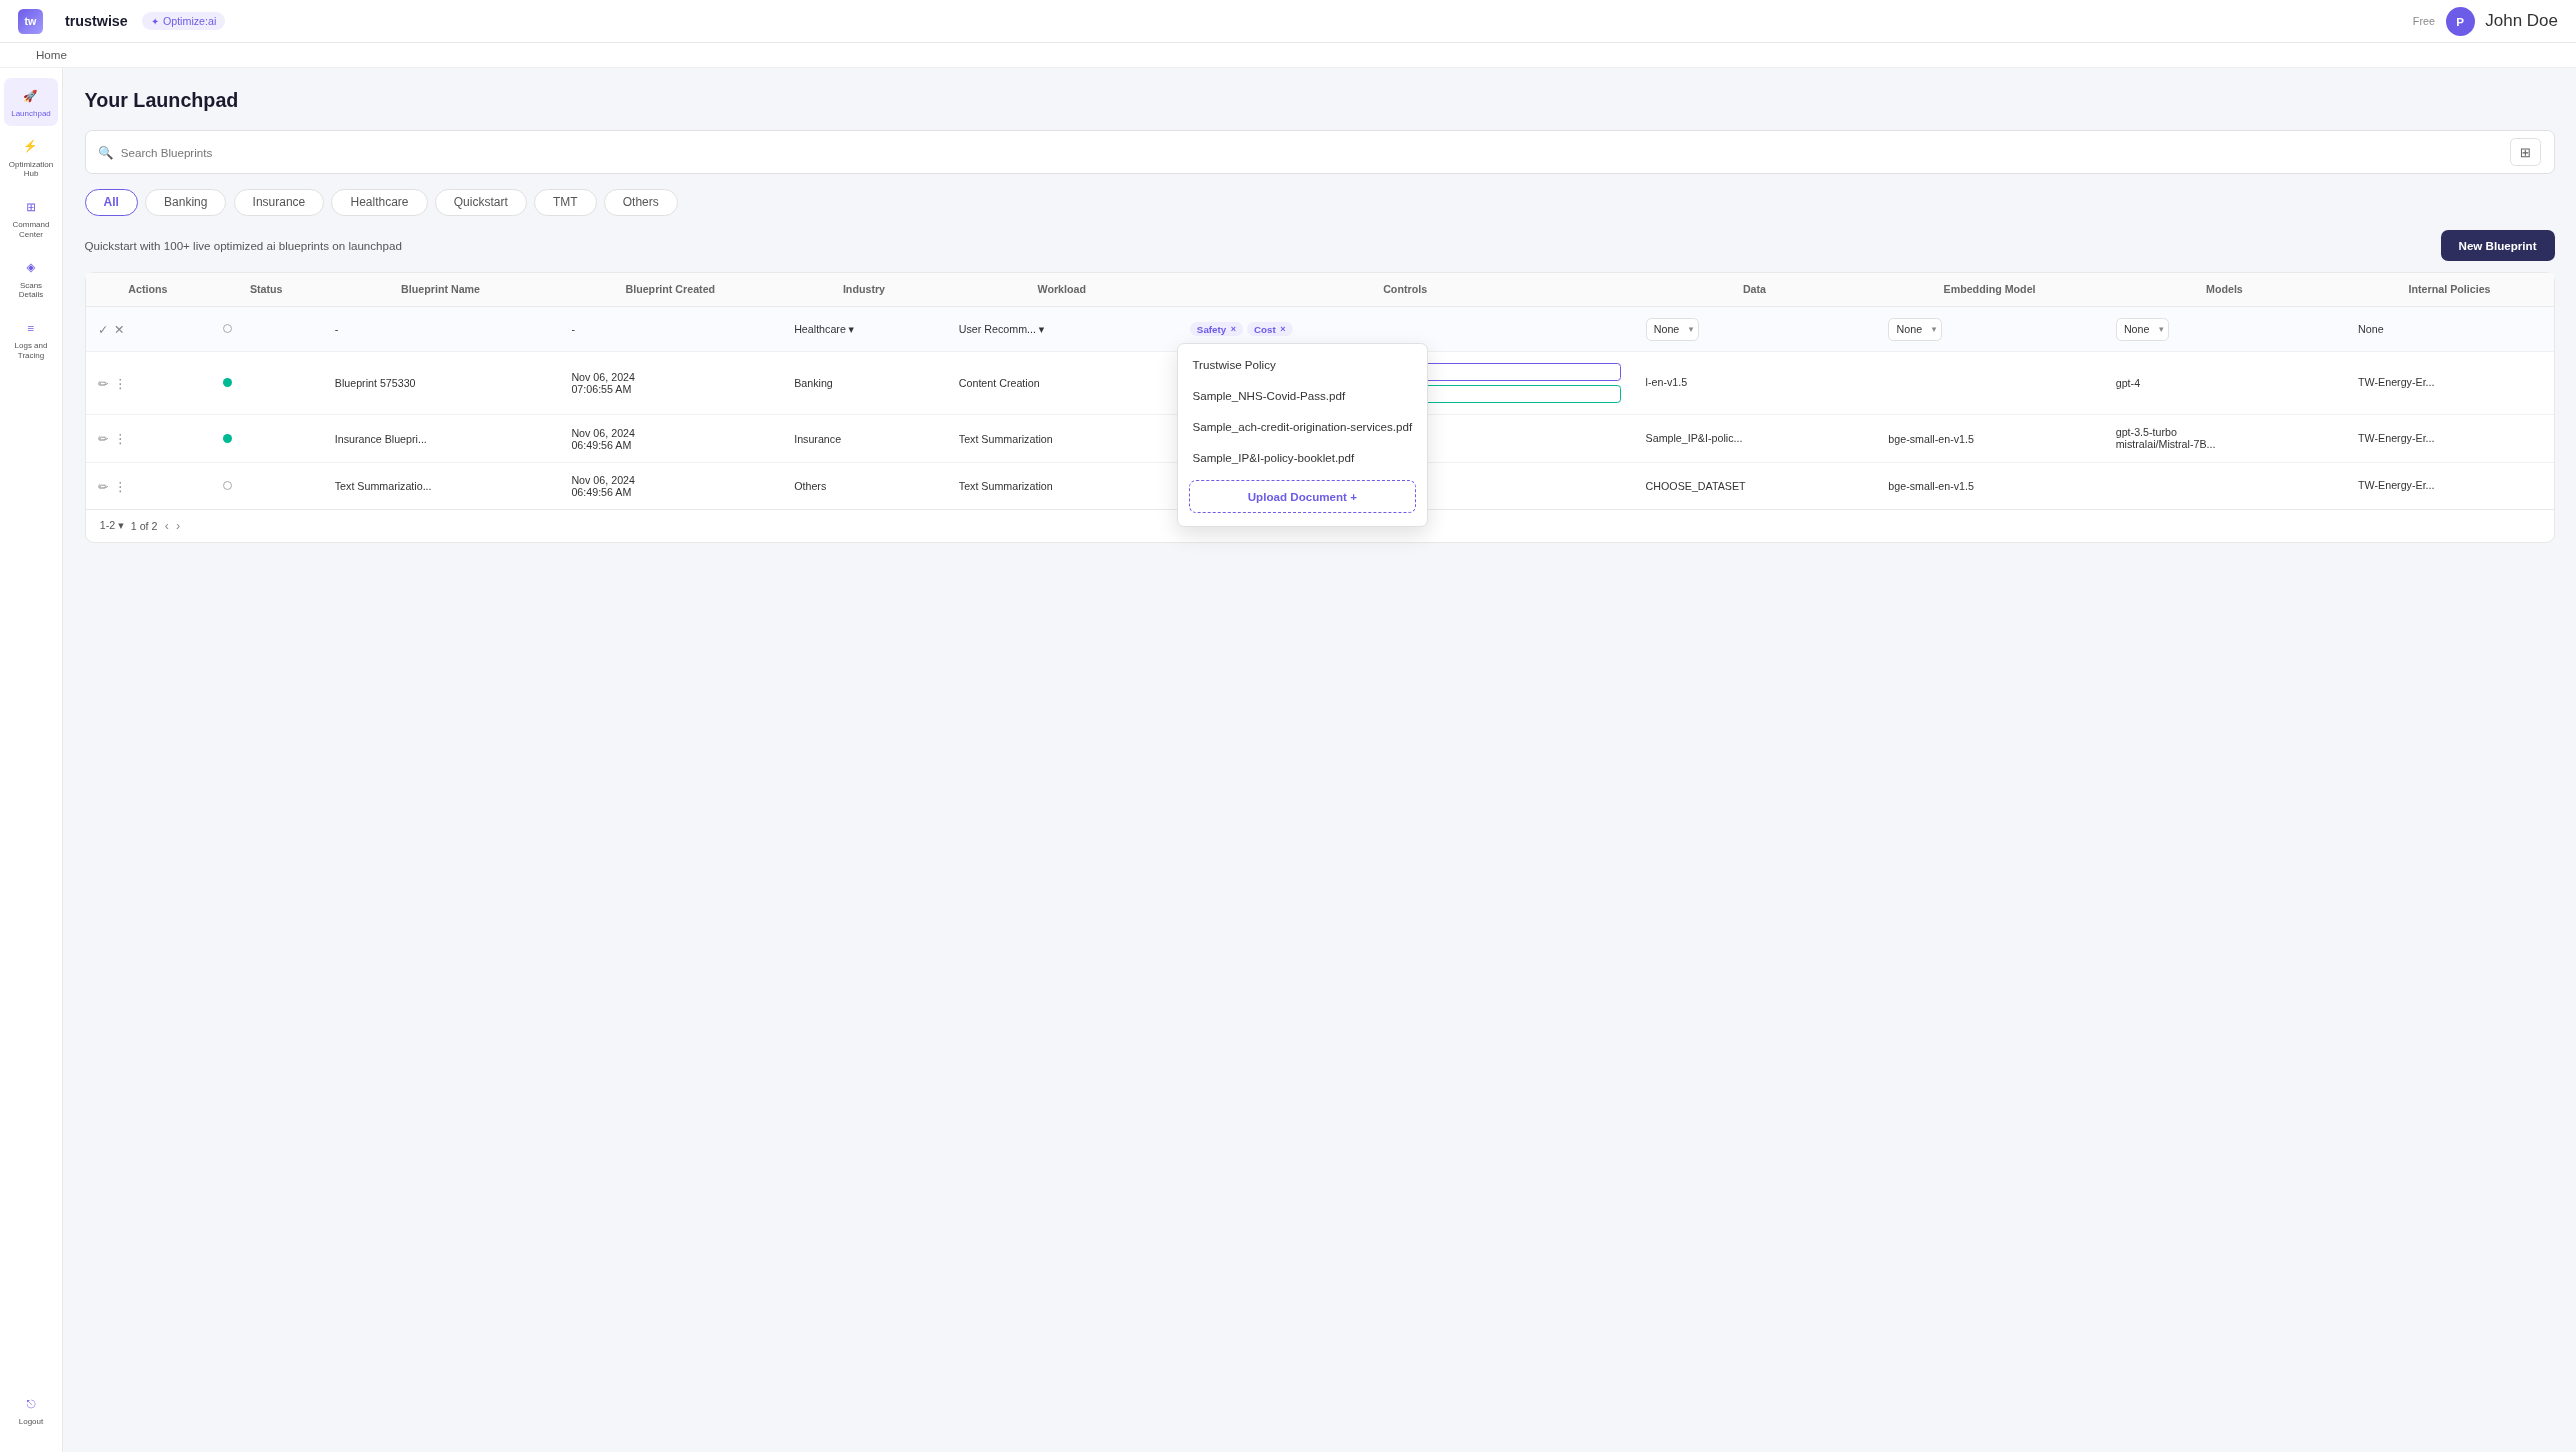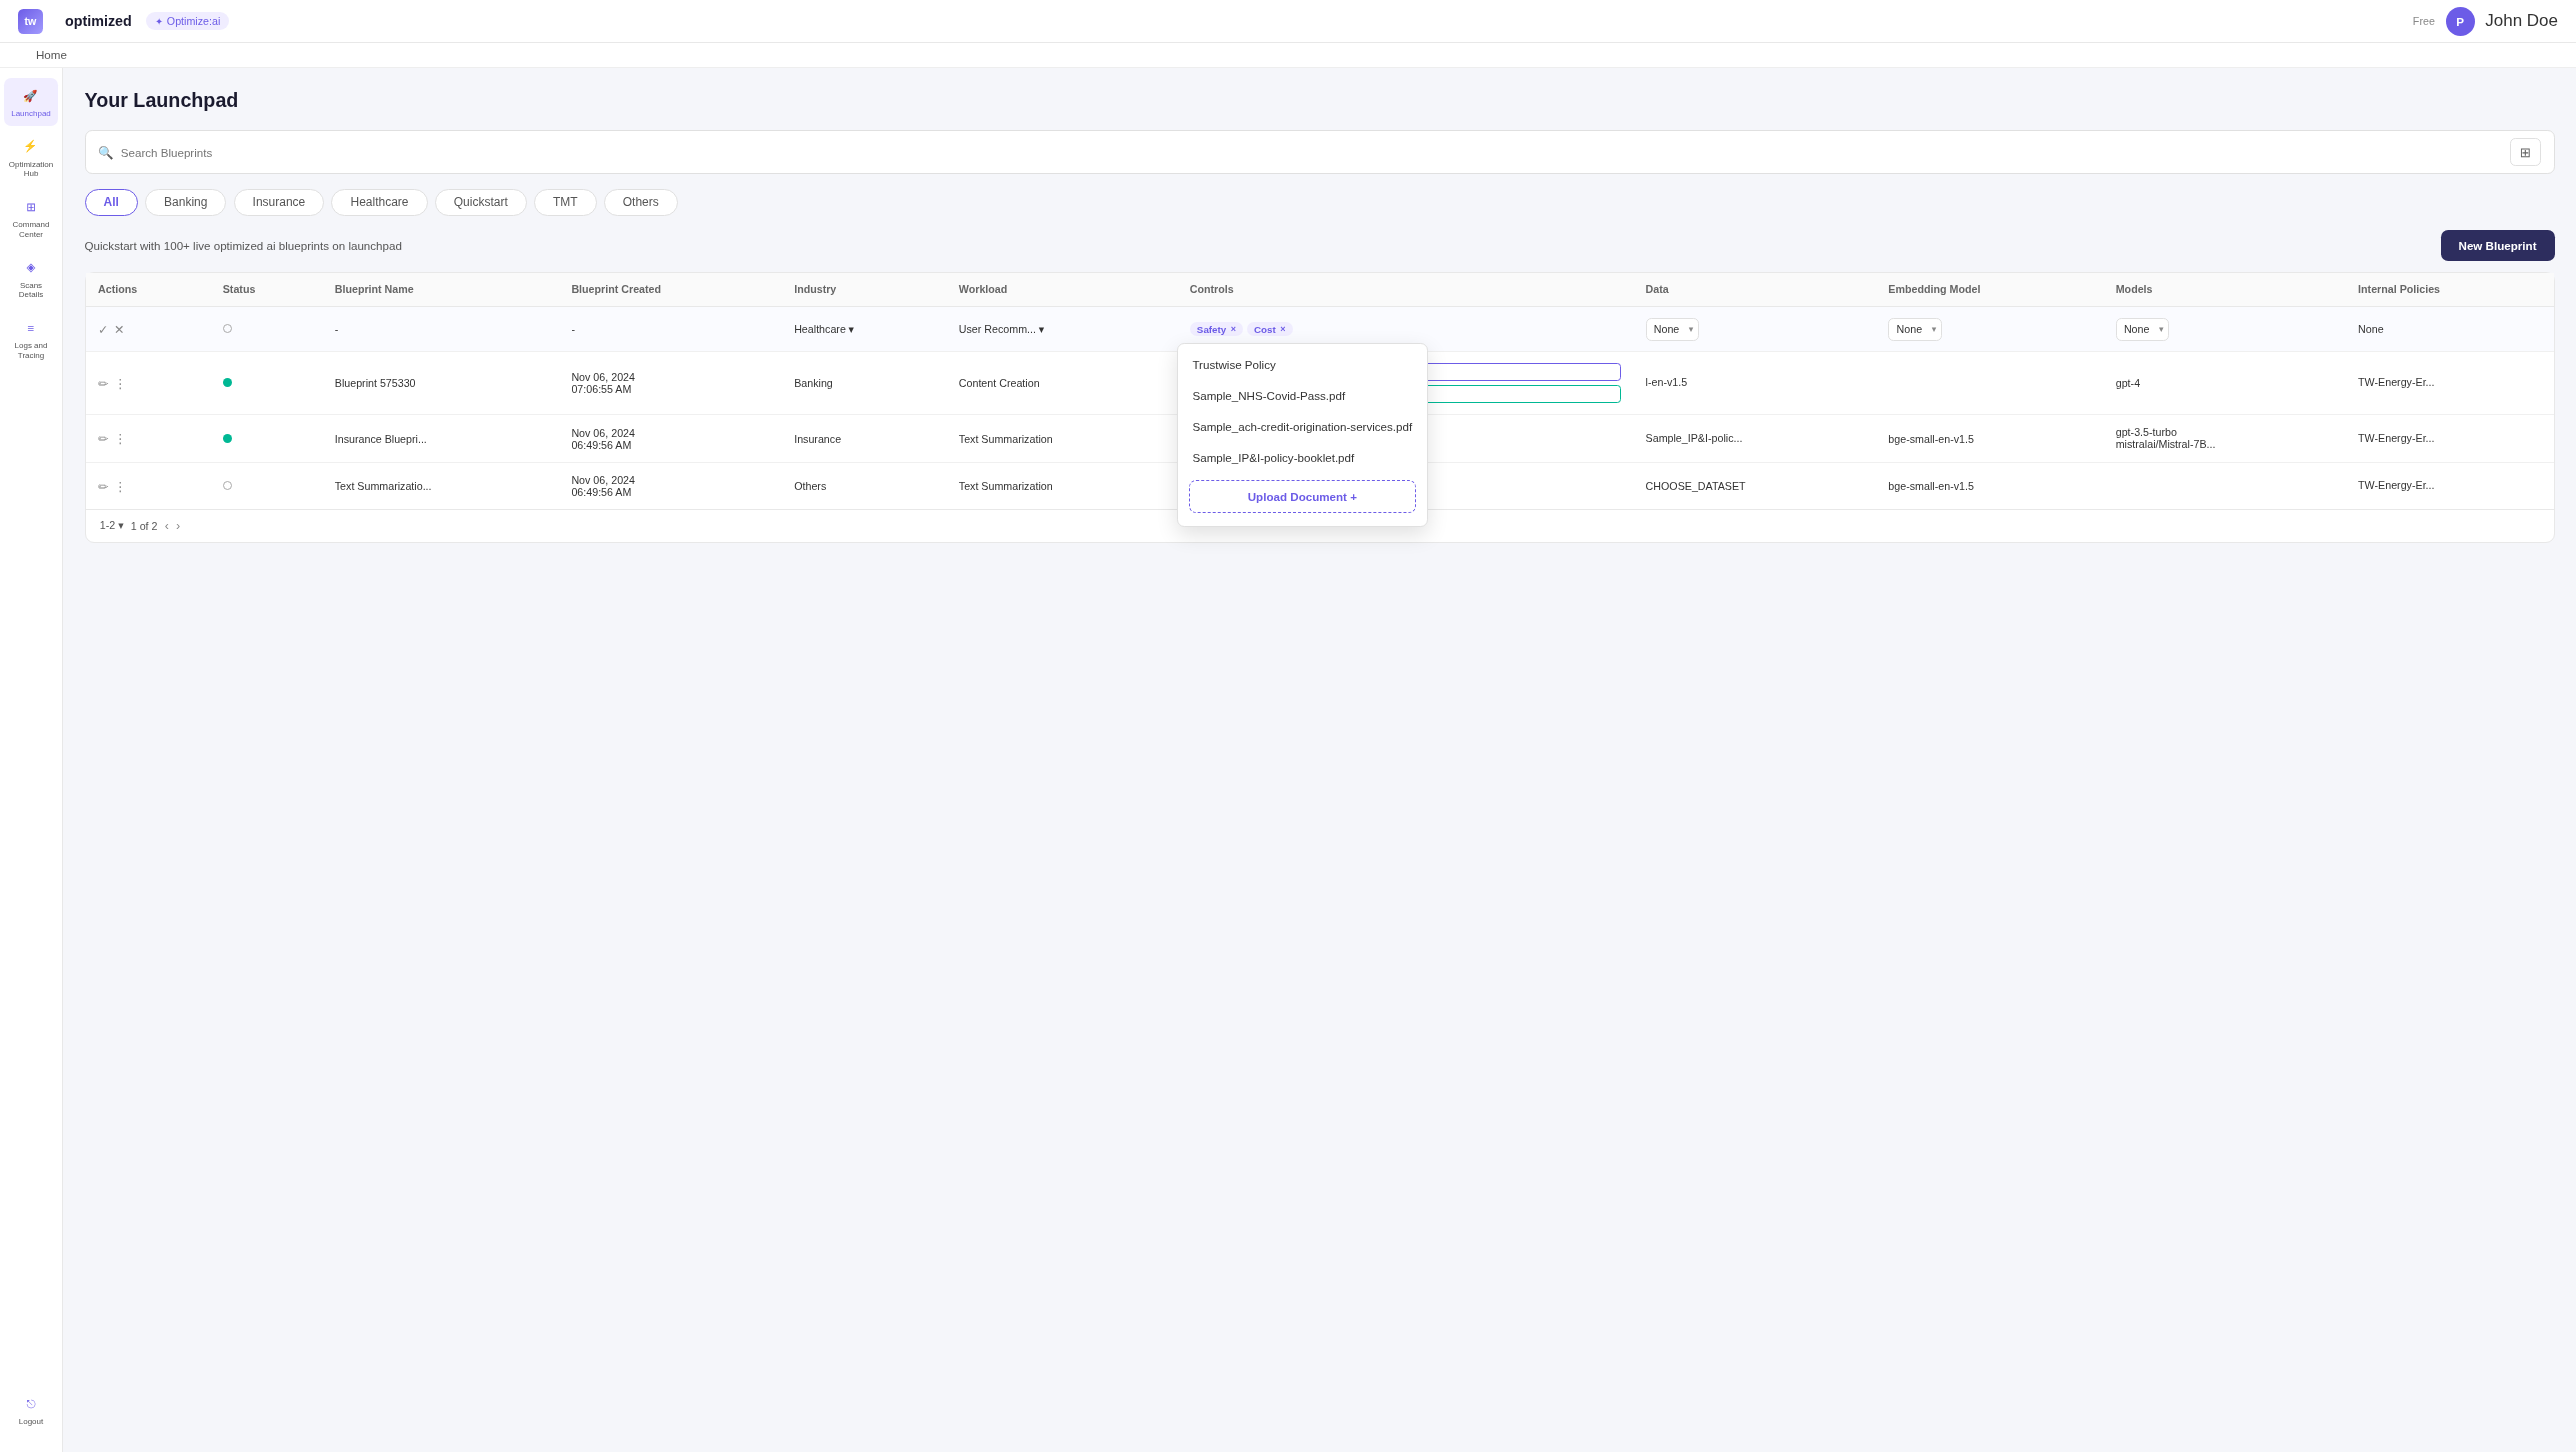--- a/index.html
+++ b/index.html
@@ -48,21 +48,21 @@
     .filter-tab.active { background: #fff; border-color: #6c5ce7; color: #6c5ce7; font-weight: 600; }
 
     
     .section-header { display: flex; align-items: center; justify-content: space-between; margin-bottom: 10.7px; }
     .section-description { font-size: 11.6px; color: #555; }
     .new-blueprint-btn { background: #2d2d5e; color: #fff; border: none; border-radius: 7.2px; padding: 9px 18px; font-size: 11.6px; font-weight: 600; cursor: pointer; }
 
     
     .table-container { background: #fff; border-radius: 9px; border: 0.9px solid #e8e8e8; overflow: visible; position: relative; }
     .table { width: 100%; border-collapse: collapse; }
-    .table th { background: #fafafa; font-size: 10.7px; font-weight: 600; color: #666; padding: 10.7px 12.5px; text-align: left; border-bottom: 0.9px solid #e8e8e8; white-space: nowrap; }
+    .table th { background: #fafafa; font-size: 10.7px; font-weight: 600; color: #666; padding: 10.7px 12.5px; text-align: center; border-bottom: 0.9px solid #e8e8e8; white-space: nowrap; }
     .table td { padding: 10.7px 12.5px; border-bottom: 0.9px solid #f0f0f0; font-size: 10.7px; vertical-align: middle; }
     .table tr:last-child td { border-bottom: none; }
 
     .status-dot { width: 9px; height: 9px; border-radius: 50%; display: inline-block; }
     .status-dot.green { background: #00b894; }
     .status-dot.grey { background: #ccc; border: 1.3px solid #aaa; background: transparent; }
 
     .badge { display: inline-block; padding: 2.7px 7.2px; border-radius: 3.6px; font-size: 9.8px; font-weight: 600; border: 1.3px solid; }
     .badge-safety { color: #6c5ce7; border-color: #6c5ce7; }
     .badge-alignment { color: #00b894; border-color: #00b894; }
@@ -100,21 +100,21 @@
     .truncate { max-width: 107px; overflow: hidden; text-overflow: ellipsis; white-space: nowrap; display: inline-block; }
   </style>
 </head>
 <body>
 
 <div class="app-wrapper">
 
   <div class="top-nav">
     <div class="logo">
       <div class="logo-icon">tw</div>
-      <span>optimized</span>
+      <span>trustwise</span>
     </div>
     <div class="optimize-badge">
       <span style="font-size:9.8px;">✦</span>
       <span>Optimize:ai</span>
     </div>
     <div class="top-nav-spacer"></div>
     <div class="user-area">
       <span class="free-badge">Free</span>
       <div class="user-avatar">P</div>
       <span class="user-name">John Doe</span>

